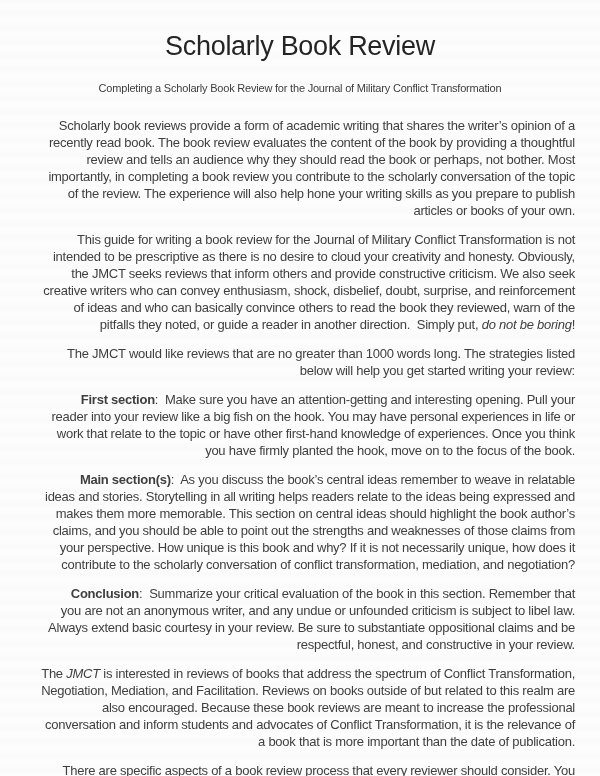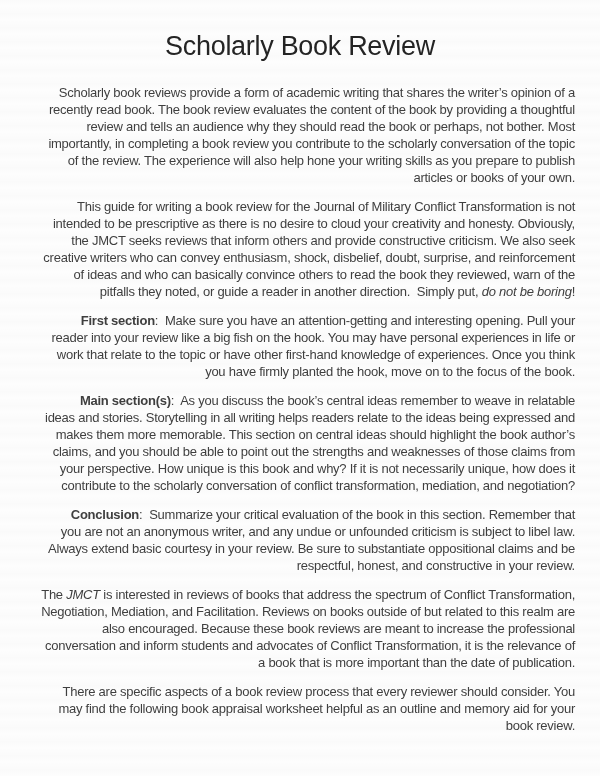--- a/index.html
+++ b/index.html
@@ -58,22 +58,24 @@
   }
   .seg-regular { font-style: normal; font-weight: 400; }
   .seg-bold    { font-style: normal; font-weight: 700; padding-left: 12px; }
   .seg-italic  { font-style: italic; font-weight: 400; }
 </style>
 </head>
 <body>
 
 <div class="page">
   <h1 class="title">Scholarly Book Review</h1>
+  <p class="subtitle">Completing a Scholarly Book Review for the Journal of Military Conflict Transformation</p>
   <main class="doc-body">
       <p class="para"><span class="seg-regular">Scholarly book reviews provide a form of academic writing that shares the writer’s opinion of a recently read book. The book review evaluates the content of the book by providing a thoughtful review and tells an audience why they should read the book or perhaps, not bother. Most importantly, in completing a book review you contribute to the scholarly conversation of the topic of the review. The experience will also help hone your writing skills as you prepare to publish articles or books of your own.</span></p>
       <p class="para"><span class="seg-regular">This guide for writing a book review for the Journal of Military Conflict Transformation is not intended to be prescriptive as there is no desire to cloud your creativity and honesty. Obviously, the JMCT seeks reviews that inform others and provide constructive criticism. We also seek creative writers who can convey enthusiasm, shock, disbelief, doubt, surprise, and reinforcement of ideas and who can basically convince others to read the book they reviewed, warn of the pitfalls they noted, or guide a reader in another direction.  Simply put, </span><span class="seg-italic">do not be boring</span><span class="seg-regular">!</span></p>
+      <p class="para"><span class="seg-regular">The JMCT would like reviews that are no greater than 1000 words long. The strategies listed below will help you get started writing your review:</span></p>
       <p class="para"><span class="seg-bold">First section</span><span class="seg-regular">:  Make sure you have an attention-getting and interesting opening. Pull your reader into your review like a big fish on the hook. You may have personal experiences in life or work that relate to the topic or have other first-hand knowledge of experiences. Once you think you have firmly planted the hook, move on to the focus of the book.</span></p>
       <p class="para"><span class="seg-bold">Main section(s)</span><span class="seg-regular">:  As you discuss the book’s central ideas remember to weave in relatable ideas and stories. Storytelling in all writing helps readers relate to the ideas being expressed and makes them more memorable. This section on central ideas should highlight the book author’s claims, and you should be able to point out the strengths and weaknesses of those claims from your perspective. How unique is this book and why? If it is not necessarily unique, how does it contribute to the scholarly conversation of conflict transformation, mediation, and negotiation?</span></p>
       <p class="para"><span class="seg-bold">Conclusion</span><span class="seg-regular">:  Summarize your critical evaluation of the book in this section. Remember that you are not an anonymous writer, and any undue or unfounded criticism is subject to libel law. Always extend basic courtesy in your review. Be sure to substantiate oppositional claims and be respectful, honest, and constructive in your review.</span></p>
       <p class="para"><span class="seg-regular">The </span><span class="seg-italic">JMCT</span><span class="seg-regular"> is interested in reviews of books that address the spectrum of Conflict Transformation, Negotiation, Mediation, and Facilitation. Reviews on books outside of but related to this realm are also encouraged. Because these book reviews are meant to increase the professional conversation and inform students and advocates of Conflict Transformation, it is the relevance of a book that is more important than the date of publication.</span></p>
       <p class="para"><span class="seg-regular">There are specific aspects of a book review process that every reviewer should consider. You may find the following book appraisal worksheet helpful as an outline and memory aid for your book review.</span></p>
     </main>
 </div>
 
 </body></html>

